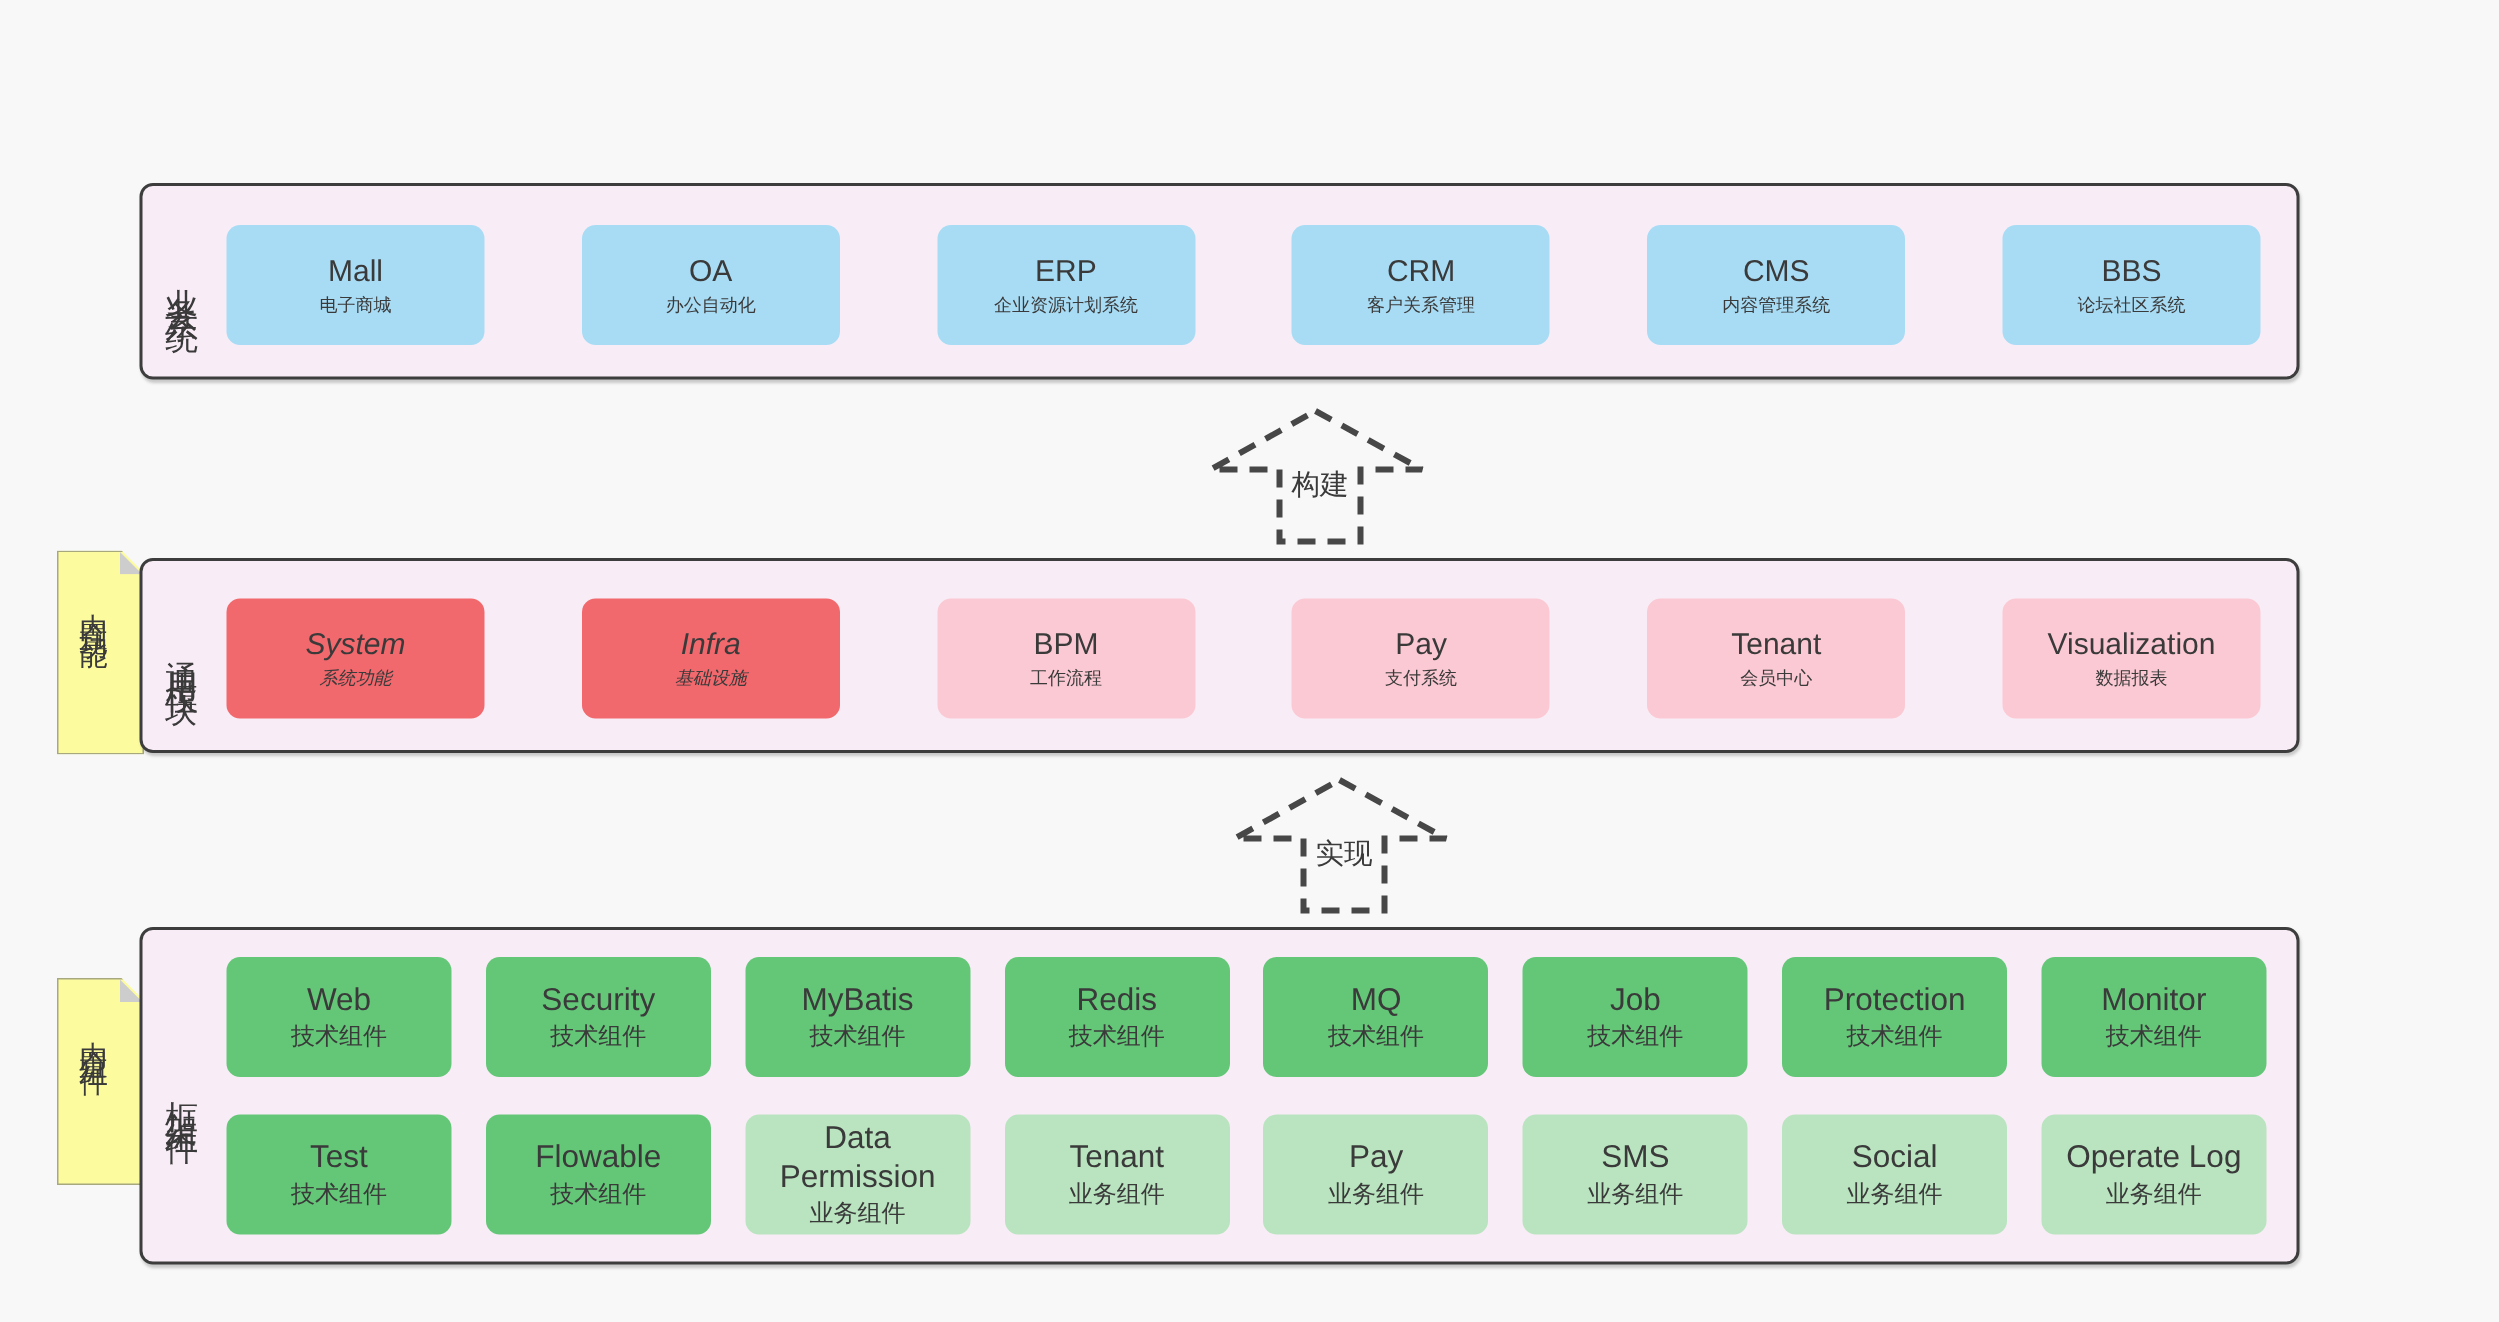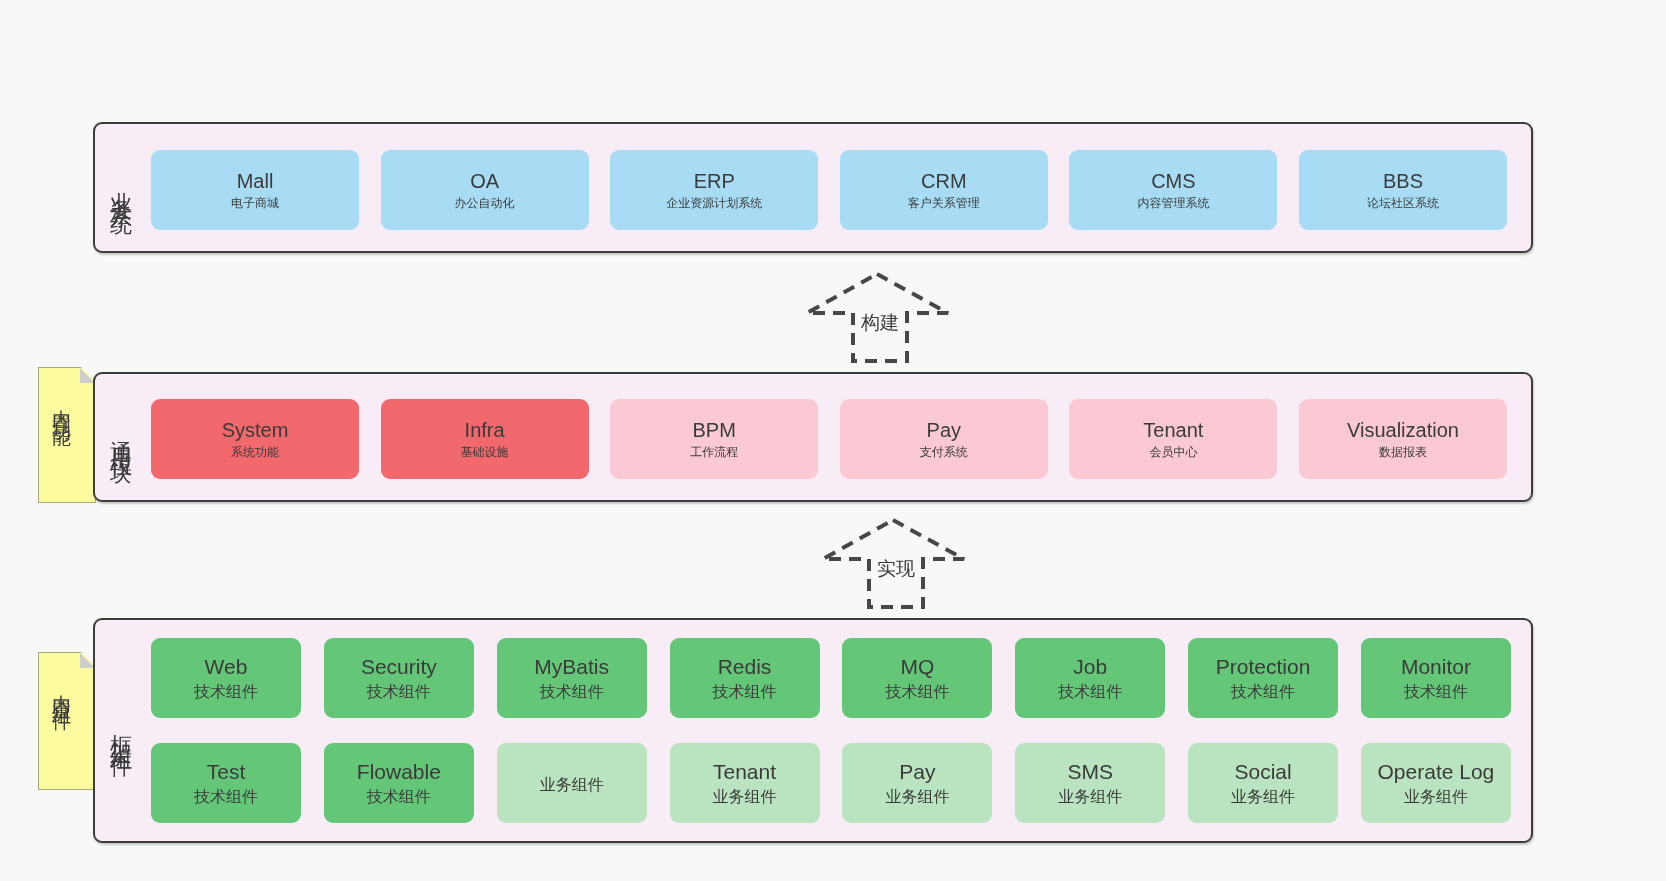--- a/index.html
+++ b/index.html
@@ -72,27 +72,27 @@
     flex-direction: column;
     align-items: center;
     justify-content: center;
     text-align: center;
     box-sizing: border-box;
     padding: 2px 6px;
   }
   .box .en { font-size: 20px; line-height: 1.22; }
   .box .zh { font-size: 12px; line-height: 1.25; margin-top: 3px; }
 
-  .w6 { width: 208px; height: 80px; }
+  .w6 { width: 172px; height: 80px; }
   .w8 { width: 150px; height: 80px; }
   .w8 .en { font-size: 21px; }
   .w8 .zh { font-size: 16px; }
 
   .b-blue   { background: #a8dcf5; }
-  .b-red    { background: #f1686d; }
+  .b-red    { background: #f1686d; font-style: italic; }
   .b-pink   { background: #fbc9d3; }
   .b-green  { background: #64c778; }
   .b-lgreen { background: #b9e4bf; }
 
   
   .note {
     position: absolute;
     left: 38px;
     width: 58px;
     background: #fcfc9f;
@@ -279,20 +279,21 @@
     <div class="box-row8" id="row-biz">
       <div class="box w8 b-green">
         <div class="en">Test</div>
         <div class="zh">技术组件</div>
       </div>
       <div class="box w8 b-green">
         <div class="en">Flowable</div>
         <div class="zh">技术组件</div>
       </div>
       <div class="box w8 b-lgreen">
+        <div class="en">Data Permission</div>
         <div class="zh">业务组件</div>
       </div>
       <div class="box w8 b-lgreen">
         <div class="en">Tenant</div>
         <div class="zh">业务组件</div>
       </div>
       <div class="box w8 b-lgreen">
         <div class="en">Pay</div>
         <div class="zh">业务组件</div>
       </div>

